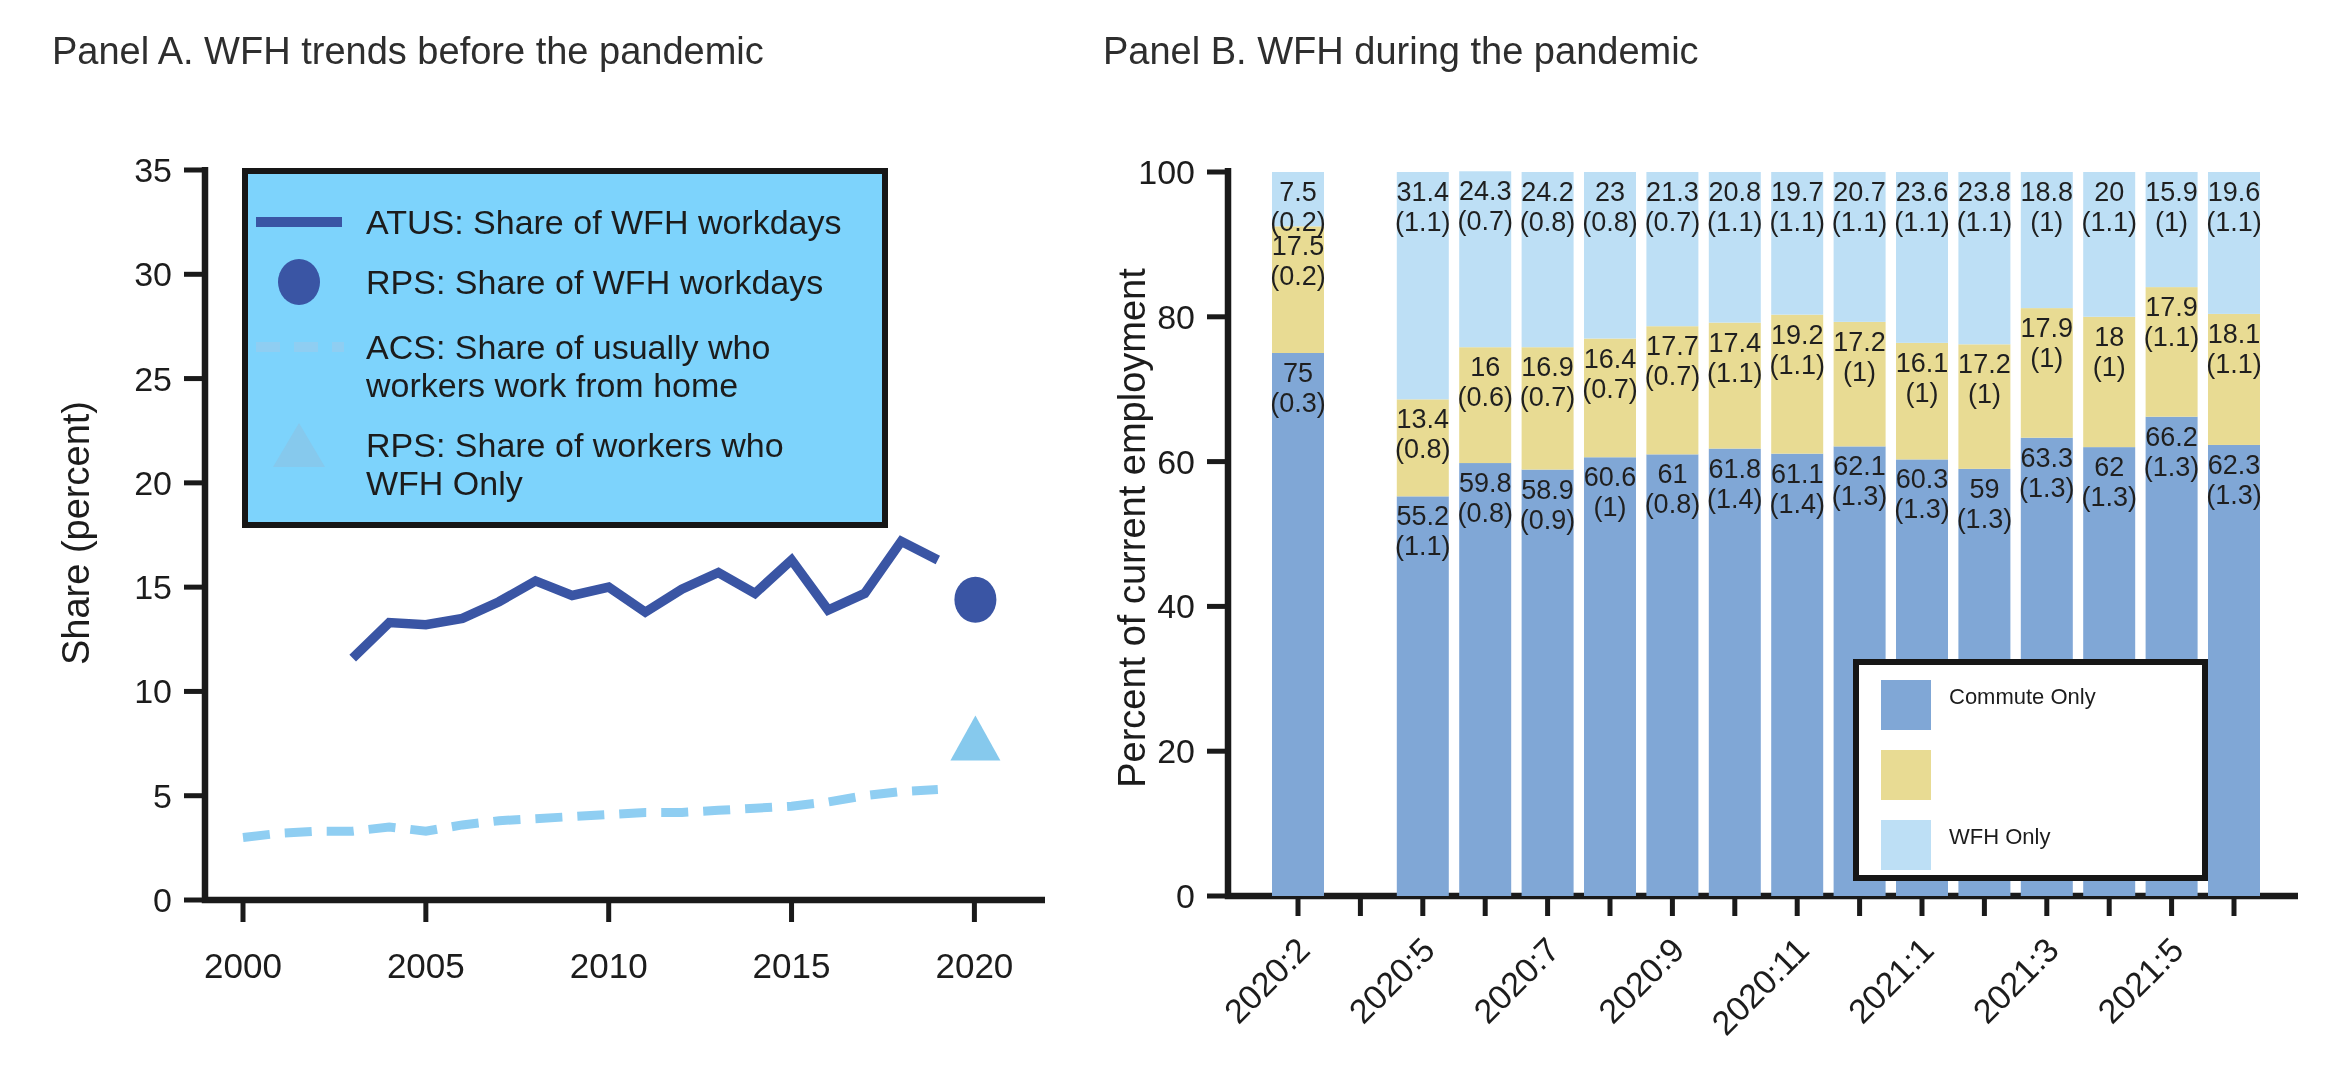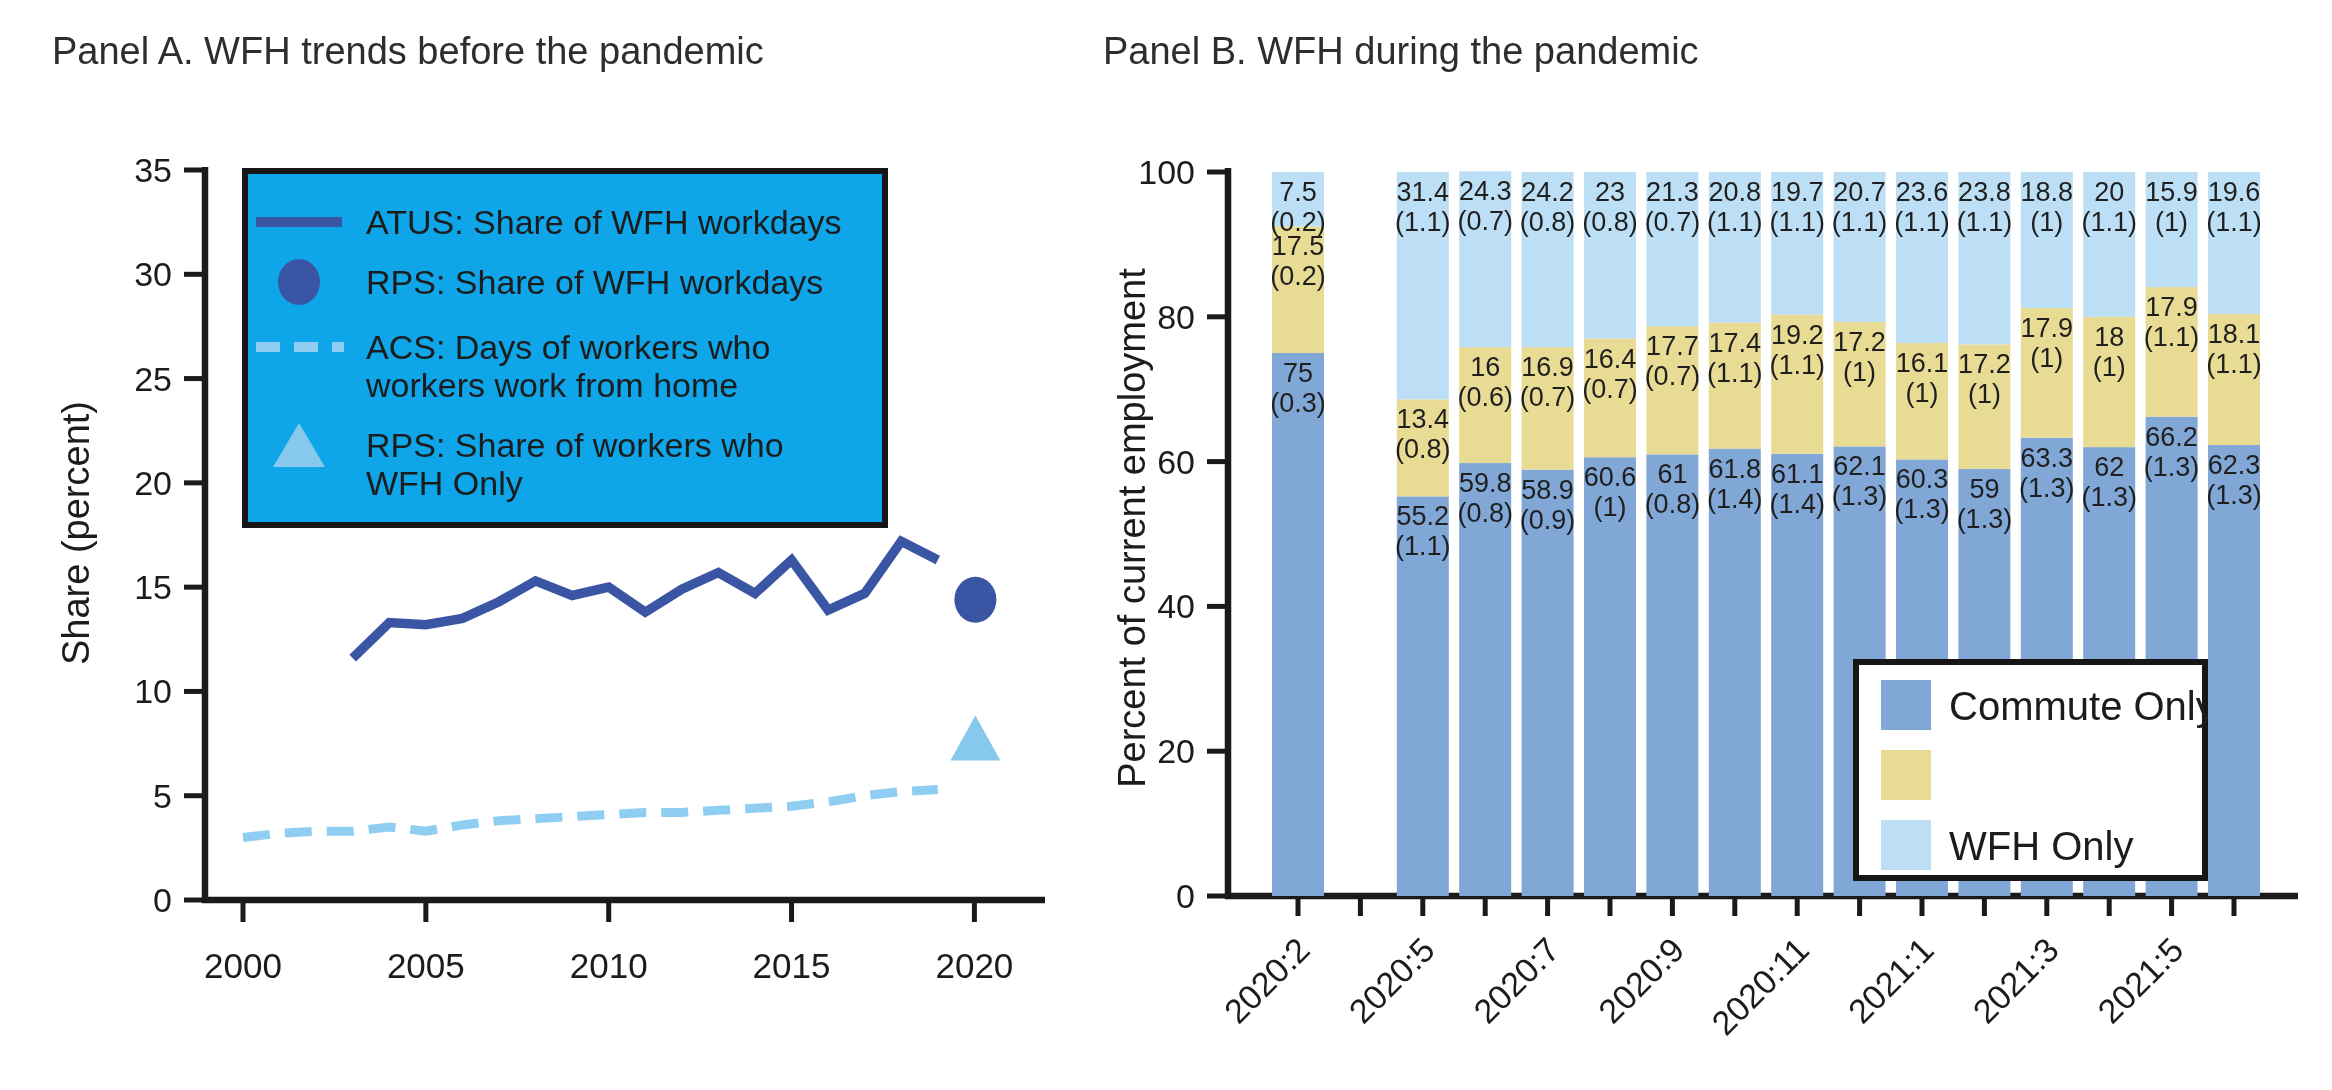--- a/index.html
+++ b/index.html
@@ -4,37 +4,37 @@
 <style>
   html,body{margin:0;padding:0;background:#ffffff;}
   .canvas{position:relative;width:2332px;height:1090px;background:#ffffff;overflow:hidden;
           font-family:"Liberation Sans", sans-serif;border-radius:8px;}
   .panel-title{position:absolute;font-size:38px;color:#2e2e2e;letter-spacing:0px;white-space:nowrap;}
   .ylab{position:absolute;width:760px;height:50px;text-align:center;font-size:38px;color:#1c1c1c;
         transform:rotate(-90deg);white-space:nowrap;pointer-events:none;}
   .chart-svg{position:absolute;left:0;top:0;z-index:1;}
   .chart-svg-top{position:absolute;left:0;top:0;z-index:3;pointer-events:none;}
   
-  .legendA{position:absolute;left:242px;top:168px;width:646px;height:360px;background:#0ea5e9;
+  .legendA{position:absolute;left:242px;top:168px;width:646px;height:360px;background:#7dd3fc;
            border:6px solid #161616;box-sizing:border-box;z-index:2;text-decoration:underline;}
   .legendA .row{position:absolute;left:0;width:100%;}
   .legendA .sw{position:absolute;}
   .legendA .txt{position:absolute;left:118px;font-size:34px;line-height:38px;color:#1c1c1c;white-space:nowrap;}
   .sw-line{left:8px;width:86px;height:10px;background:#3A55A4;}
   .sw-dot{left:30px;width:42px;height:46px;border-radius:50%;background:#3A55A4;}
   .sw-dash{left:8px;width:88px;height:10px;
            background:repeating-linear-gradient(90deg,#8FCEF2 0 24px,rgba(0,0,0,0) 24px 38px);}
   .sw-tri{left:25px;width:0;height:0;border-left:26px solid transparent;border-right:26px solid transparent;
           border-bottom:44px solid #86C9ED;background:none;}
   
   .legendB{position:absolute;left:1853px;top:659px;width:355px;height:222px;background:#ffffff;
            border:6px solid #161616;box-sizing:border-box;z-index:2;}
   .legendB .brow{position:absolute;left:0;height:50px;width:100%;}
   .legendB .bsw{position:absolute;left:22px;top:0;width:50px;height:50px;}
-  .legendB .btxt{position:absolute;left:90px;top:4px;font-size:40px;color:#1c1c1c;white-space:nowrap;}
+  .legendB .btxt{position:absolute;left:90px;top:4px;font-size:22px;color:#1c1c1c;white-space:nowrap;}
 </style>
 </head>
 <body>
 
 <div class="canvas">
 
   <div class="panel-title" style="left:52px;top:30px;">Panel A. WFH trends before the pandemic</div>
   <div class="panel-title" style="left:1103px;top:30px;">Panel B. WFH during the pandemic</div>
 
   <div class="ylab" style="left:-300px;top:508px;">Share (percent)</div>
@@ -274,21 +274,21 @@
       </div>
       <div class="row" style="top: 84px;">
         <div class="sw sw-dot" style="top: 1px;"></div>
         <div class="txt" style="top: 5px;">
           <div>RPS: Share of WFH workdays</div>
         </div>
       </div>
       <div class="row" style="top: 154px;">
         <div class="sw sw-dash" style="top: 14px;"></div>
         <div class="txt" style="top: 0px;">
-          <div>ACS: Days of workers who</div>
+          <div>ACS: Share of usually who</div>
           <div>workers work from home</div>
         </div>
       </div>
       <div class="row" style="top: 252px;">
         <div class="sw sw-tri" style="top: -3px;"></div>
         <div class="txt" style="top: 0px;">
           <div>RPS: Share of workers who</div>
           <div>WFH Only</div>
         </div>
       </div>

